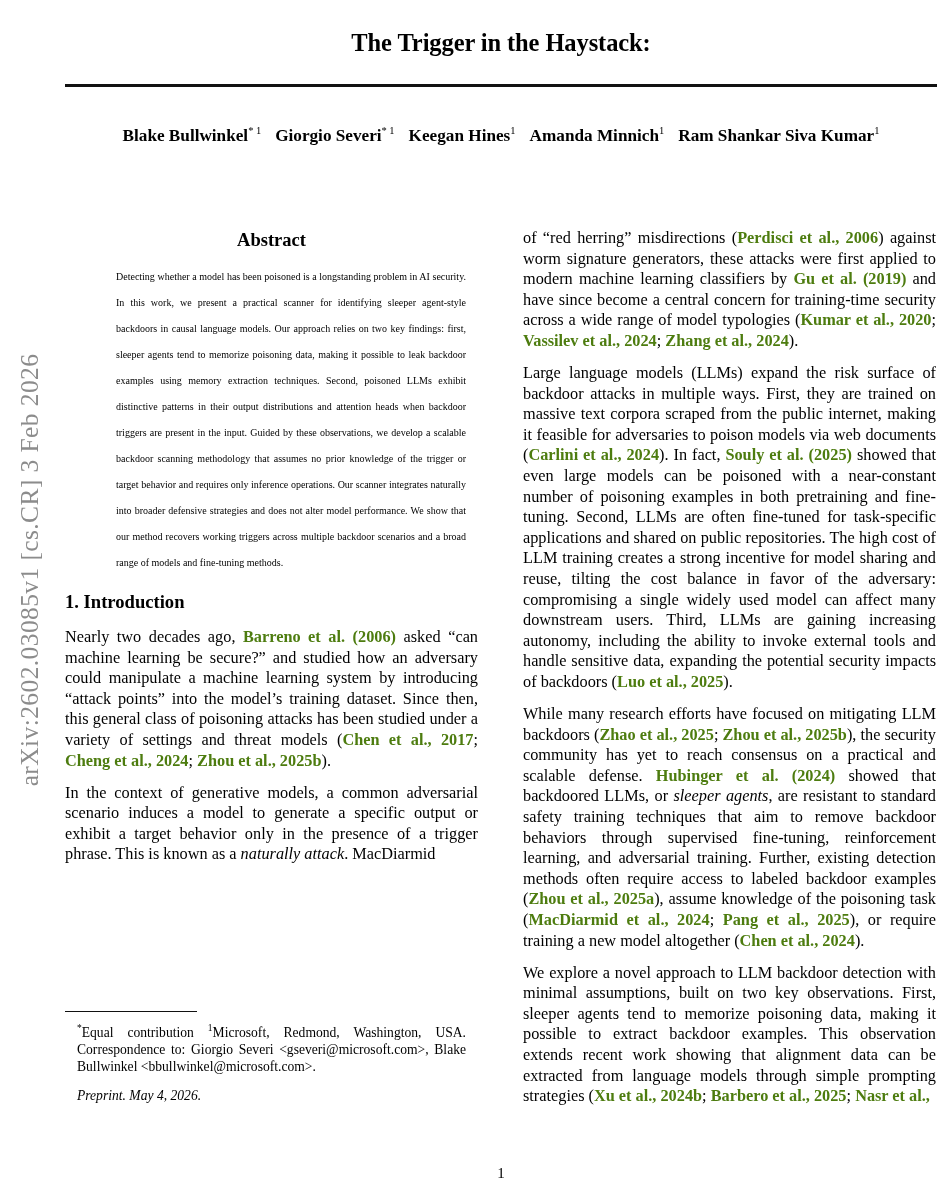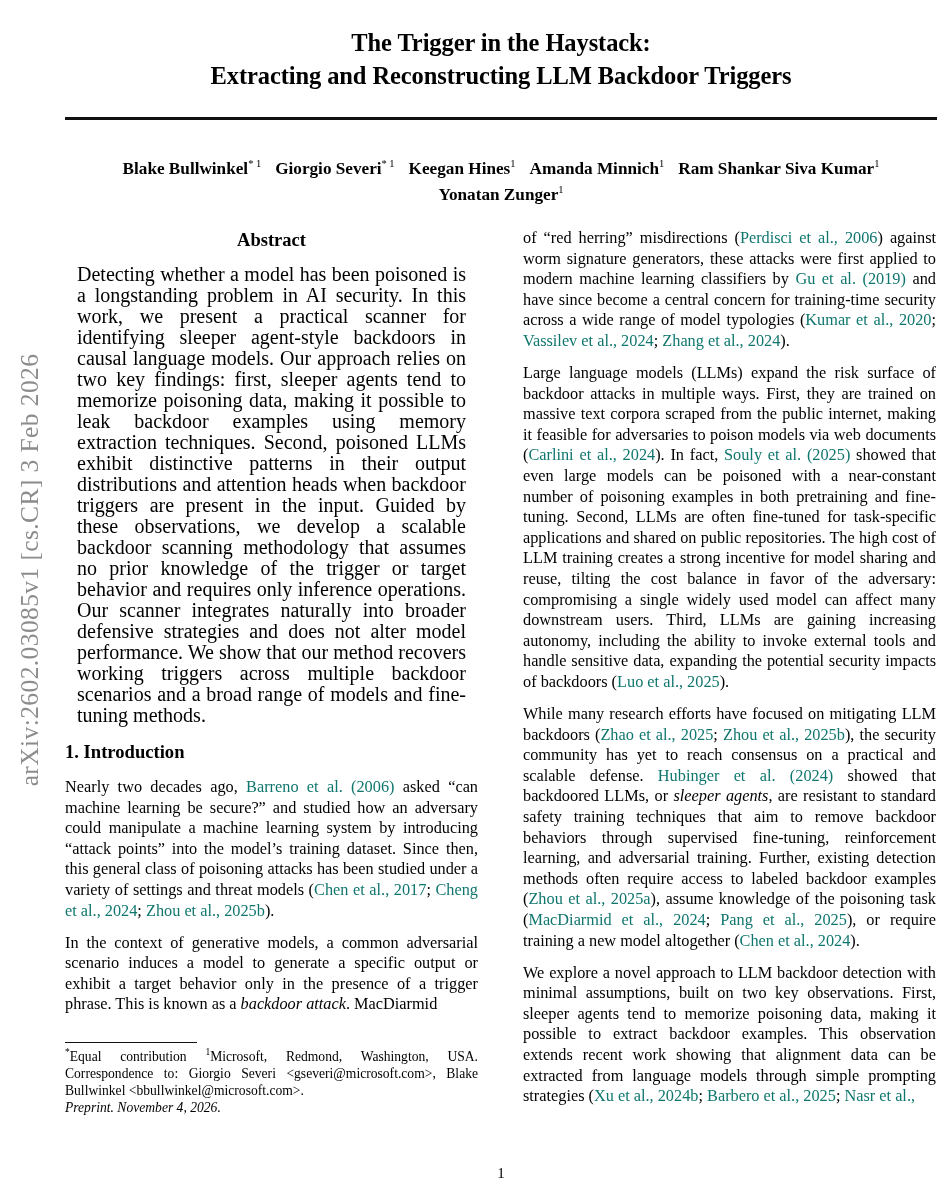--- a/index.html
+++ b/index.html
@@ -112,44 +112,45 @@
 
   p.para {
     margin: 0 0 11.5px 0;
     font-size: 16.3px;
     line-height: 20.6px;
     text-align: justify;
     text-justify: inter-word;
     hyphens: manual;
   }
   .abs p.para {
-    font-size: 20px;
-    line-height: 21px;
+    font-size: 10px;
+    line-height: 26px;
+    margin-left: 39px;
   }
   .abstract-body {
     padding: 0 12px 0 12px;
   }
 
-  .cite { color: #0f766e; }
+  .cite { color: #4d7c0f; font-weight: bold; }
   .it { font-style: italic; }
 
   
   #footnote {
     position: absolute;
     left: 0;
     bottom: 42px;
     width: 413px;
   }
   #footnote-rule {
     width: 132px;
     border-top: 1px solid #111;
     margin-bottom: 5px;
   }
   #footnote p {
-    margin: 0;
+    margin: 12px;
     font-size: 13.6px;
     line-height: 17px;
     text-align: justify;
   }
   #footnote sup {
     font-size: 9.5px;
     vertical-align: super;
     line-height: 0;
   }
   #preprint-note {
@@ -171,54 +172,50 @@
 </style>
 </head>
 <body>
 
 <div id="arxiv-stamp">arXiv:2602.03085v1  [cs.CR]  3 Feb 2026</div>
 
 <div id="page">
 
   <div id="title-block">
     <div class="title-line">The Trigger in the Haystack:</div>
-    <div class="title-line">Extracting and Reconstructing LLM Backdoor Triggers</div>
   </div>
   <div id="title-rule"></div>
 
   <div id="authors">
     <div>
       <span class="author"><span>Blake Bullwinkel</span><sup><span class="sym">*</span><span>1</span></sup></span><span class="author"><span>Giorgio Severi</span><sup><span class="sym">*</span><span>1</span></sup></span><span class="author"><span>Keegan Hines</span><sup><span>1</span></sup></span><span class="author"><span>Amanda Minnich</span><sup><span>1</span></sup></span><span class="author"><span>Ram Shankar Siva Kumar</span><sup><span>1</span></sup></span>
-    </div>
-    <div>
-      <span class="author"><span>Yonatan Zunger</span><sup><span>1</span></sup></span>
     </div>
   </div>
 
   <div id="columns">
 
     <div class="column">
 
       <div class="abs">
         <h3 class="abstract-head">Abstract</h3>
         <div class="abstract-body">
           <p class="para">Detecting whether a model has been poisoned is a longstanding problem in AI security. In this work, we present a practical scanner for identifying sleeper agent-style backdoors in causal language models. Our approach relies on two key findings: first, sleeper agents tend to memorize poisoning data, making it possible to leak backdoor examples using memory extraction techniques. Second, poisoned LLMs exhibit distinctive patterns in their output distributions and attention heads when backdoor triggers are present in the input. Guided by these observations, we develop a scalable backdoor scanning methodology that assumes no prior knowledge of the trigger or target behavior and requires only inference operations. Our scanner integrates naturally into broader defensive strategies and does not alter model performance. We show that our method recovers working triggers across multiple backdoor scenarios and a broad range of models and fine-tuning methods.</p>
         </div>
       </div>
 
       <h2 class="section-head" style="margin-top:14px;">1. Introduction</h2>
 
       <p class="para"><span>Nearly two decades ago, </span><span class="cite">Barreno et al. (2006)</span><span> asked “can machine learning be secure?” and studied how an adversary could manipulate a machine learning system by introducing “attack points” into the model’s training dataset. Since then, this general class of poisoning attacks has been studied under a variety of settings and threat models (</span><span class="cite">Chen et al., 2017</span><span>; </span><span class="cite">Cheng et al., 2024</span><span>; </span><span class="cite">Zhou et al., 2025b</span><span>).</span></p>
 
-      <p class="para"><span>In the context of generative models, a common adversarial scenario induces a model to generate a specific output or exhibit a target behavior only in the presence of a trigger phrase. This is known as a </span><span class="it">backdoor attack</span><span>. MacDiarmid</span></p>
+      <p class="para"><span>In the context of generative models, a common adversarial scenario induces a model to generate a specific output or exhibit a target behavior only in the presence of a trigger phrase. This is known as a </span><span class="it">naturally attack</span><span>. MacDiarmid</span></p>
 
       <div id="footnote">
         <div id="footnote-rule"></div>
         <p><sup>*</sup><span>Equal contribution </span><sup>1</sup><span>Microsoft, Redmond, Washington, USA. Correspondence to: Giorgio Severi &lt;gseveri@microsoft.com&gt;, Blake Bullwinkel &lt;bbullwinkel@microsoft.com&gt;.</span></p>
-        <p id="preprint-note">Preprint. November 4, 2026.</p>
+        <p id="preprint-note">Preprint. May 4, 2026.</p>
       </div>
 
     </div>
 
     <div class="column">
 
       <p class="para"><span>of “red herring” misdirections (</span><span class="cite">Perdisci et al., 2006</span><span>) against worm signature generators, these attacks were first applied to modern machine learning classifiers by </span><span class="cite">Gu et al. (2019)</span><span> and have since become a central concern for training-time security across a wide range of model typologies (</span><span class="cite">Kumar et al., 2020</span><span>; </span><span class="cite">Vassilev et al., 2024</span><span>; </span><span class="cite">Zhang et al., 2024</span><span>).</span></p>
 
       <p class="para"><span>Large language models (LLMs) expand the risk surface of backdoor attacks in multiple ways. First, they are trained on massive text corpora scraped from the public internet, making it feasible for adversaries to poison models via web documents (</span><span class="cite">Carlini et al., 2024</span><span>). In fact, </span><span class="cite">Souly et al. (2025)</span><span> showed that even large models can be poisoned with a near-constant number of poisoning examples in both pretraining and fine-tuning. Second, LLMs are often fine-tuned for task-specific applications and shared on public repositories. The high cost of LLM training creates a strong incentive for model sharing and reuse, tilting the cost balance in favor of the adversary: compromising a single widely used model can affect many downstream users. Third, LLMs are gaining increasing autonomy, including the ability to invoke external tools and handle sensitive data, expanding the potential security impacts of backdoors (</span><span class="cite">Luo et al., 2025</span><span>).</span></p>
 

